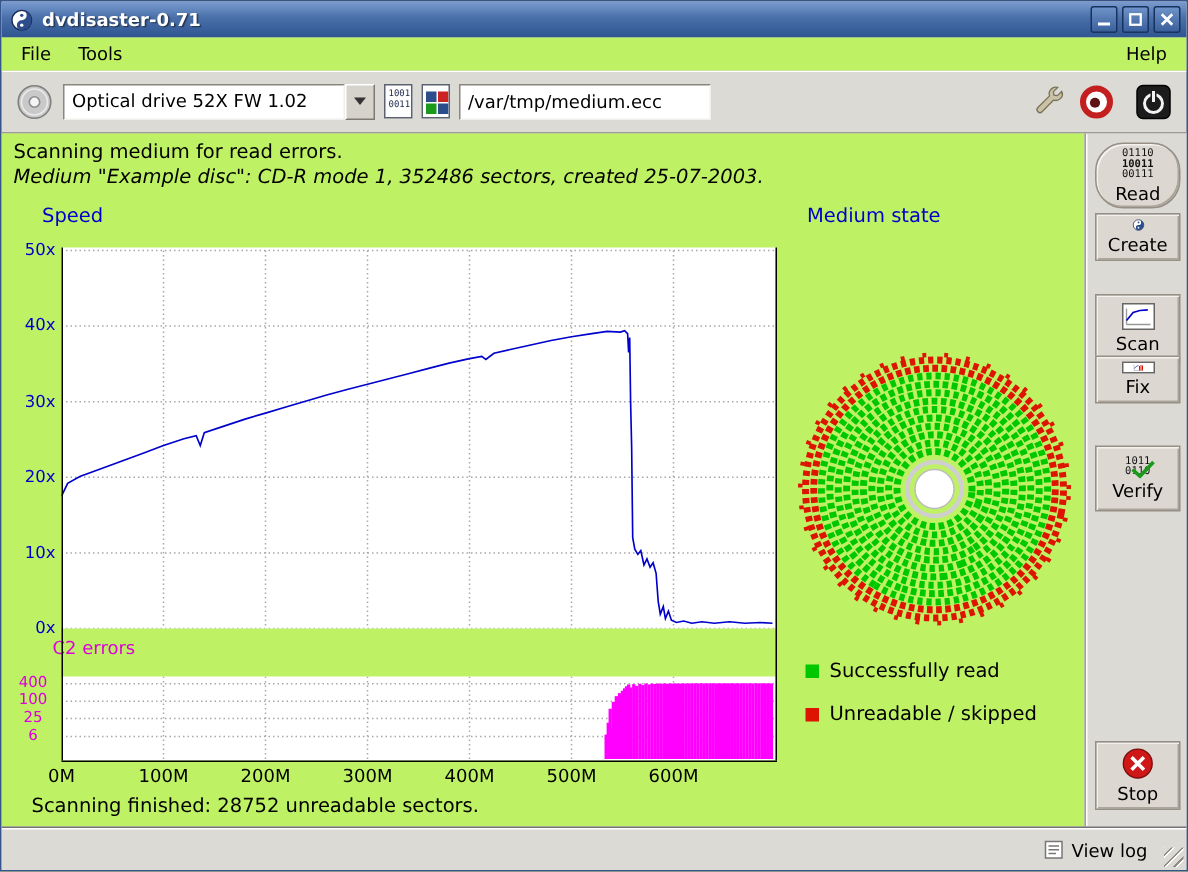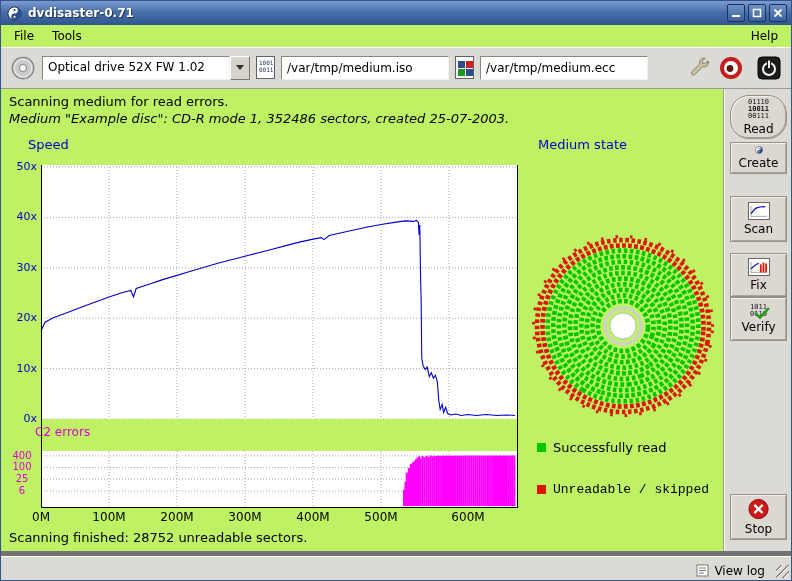--- a/index.html
+++ b/index.html
@@ -88,21 +88,21 @@
     display:flex; flex-direction:column; align-items:center; justify-content:center;
     gap:2px; cursor:pointer; padding:3px 0;
   }
   .side-label{ font-size:12px; }
   .bin-icon{ font-family:"DejaVu Sans Mono",monospace; font-size:7px; line-height:7px; color:#111; text-align:center; }
   .bin-icon .bold{ font-weight:bold; }
   .mini-card{ width:22px; height:18px; background:#fff; border:1px solid #666; }
   
   .statusbar{
     position:absolute; top:550px; left:0; width:100%; height:29px;
-    background:#dcdad5; border-top:5px solid #737373; box-shadow:inset 0 1px 0 #fff;
+    background:#dcdad5; border-top:1px solid #737373; box-shadow:inset 0 1px 0 #fff;
   }
   .viewlog{
     position:absolute; right:22px; top:5px; height:19px;
     display:flex; align-items:center; gap:5px; font-size:12px; padding:0 4px; cursor:pointer;
   }
   .grip{
     position:absolute; right:2px; bottom:2px; width:13px; height:13px;
     background:repeating-linear-gradient(-45deg, transparent 0 3px, #fff 3px 4px, #918d85 4px 5px);
   }
   svg{ display:block; }
@@ -153,21 +153,20 @@
     <div class="combo">
       <span class="combo-text">Optical drive 52X FW 1.02</span>
       <span class="combo-arrow">
           <i class="tri"></i>
         </span>
     </div>
     <div class="file-icon">
       <div class="bin-small">10011</div>
       <div class="bin-small">00111</div>
     </div>
-    <input class="entry" value="/var/tmp/medium.iso" style="">
     <div class="file-icon">
       <div class="ecc-grid">
         <i style="background:#2b4d8c"></i>
           <i style="background:#c22"></i>
           <i style="background:#1a9a1a"></i>
           <i style="background:#2b4d8c"></i>
       </div>
     </div>
     <input class="entry" value="/var/tmp/medium.ecc" style="">
     <div class="tb-spacer"></div>
@@ -310,21 +309,21 @@
         <span class="ytick-sub" style="position: absolute; top: 384.066px; color: rgb(221, 0, 221);">25</span>
         <span class="ytick-sub" style="position: absolute; top: 396.008px; color: rgb(221, 0, 221);">6</span>
       </div>
     <div>
         <span class="xtick" style="position: absolute; top: 421px; left: 15px;">0M</span>
         <span class="xtick" style="position: absolute; top: 421px; left: 83px;">100M</span>
         <span class="xtick" style="position: absolute; top: 421px; left: 151px;">200M</span>
         <span class="xtick" style="position: absolute; top: 421px; left: 219px;">300M</span>
         <span class="xtick" style="position: absolute; top: 421px; left: 287px;">400M</span>
         <span class="xtick" style="position: absolute; top: 421px; left: 355px;">500M</span>
-        <span class="xtick" style="position: absolute; top: 421px; left: 442px;">600M</span>
+        <span class="xtick" style="position: absolute; top: 421px; left: 423px;">600M</span>
       </div>
 
     <svg style="position:absolute; left:530px; top:145px;" width="184" height="184">
         <circle cx="92" cy="92" r="25" fill="none" stroke="#00c800" stroke-width="4.6" stroke-dasharray="3.8 2.3" transform="rotate(5 92 92)"></circle>
         <circle cx="92" cy="92" r="30.6" fill="none" stroke="#00c800" stroke-width="4.6" stroke-dasharray="3.5 2.6" transform="rotate(18 92 92)"></circle>
         <circle cx="92" cy="92" r="36.2" fill="none" stroke="#00c800" stroke-width="4.6" stroke-dasharray="3.8 2.3" transform="rotate(31 92 92)"></circle>
         <circle cx="92" cy="92" r="41.8" fill="none" stroke="#00c800" stroke-width="4.6" stroke-dasharray="3.5 2.6" transform="rotate(44 92 92)"></circle>
         <circle cx="92" cy="92" r="47.4" fill="none" stroke="#00c800" stroke-width="4.6" stroke-dasharray="3.8 2.3" transform="rotate(57 92 92)"></circle>
         <circle cx="92" cy="92" r="53" fill="none" stroke="#00c800" stroke-width="4.6" stroke-dasharray="3.5 2.6" transform="rotate(70 92 92)"></circle>
         <circle cx="92" cy="92" r="58.599999999999994" fill="none" stroke="#00c800" stroke-width="4.6" stroke-dasharray="3.8 2.3" transform="rotate(83 92 92)"></circle>
@@ -335,26 +334,26 @@
         <circle cx="92" cy="92" r="86" fill="none" stroke="#dd1400" stroke-width="4.6" stroke-dasharray="3.5 2.6" transform="rotate(11 92 92)"></circle>
         <circle cx="92" cy="92" r="89.5" fill="none" stroke="#dd1400" stroke-width="3" stroke-dasharray="2.6 12" transform="rotate(3 92 92)"></circle>
         <circle cx="92" cy="92" r="18" fill="none" stroke="#cfcfcf" stroke-width="3"></circle>
         <circle cx="92" cy="92" r="13" fill="#fff" stroke="#bdbdbd" stroke-width="1"></circle>
       </svg>
 
     <div class="legend-item" style="top:351px;">
       <span class="swatch" style="background: rgb(0, 200, 0);"></span>
       <span>Successfully read</span>
     </div>
-    <div class="legend-item" style="top:393px;font-family:Liberation Mono, monospace;">
+    <div class="legend-item" style="top:380px;">
       <span class="swatch" style="background: rgb(221, 20, 0);"></span>
       <span>Unreadable / skipped</span>
     </div>
 
-    <div class="txt13" style="top:441px; left:8px;">Scanning finished: 28752 unreadable sectors.</div>
+    <div class="txt13" style="top:441px; left:20px;">Scanning finished: 28752 unreadable sectors.</div>
   </div>
 
   <div class="sidebar">
     <div class="side-btn" style="top:6px; height:44px;border-radius:19px;">
       <div class="bin-icon">
         <div>01110</div>
         <div class="bold">10011</div>
         <div>00111</div>
       </div>
       <div class="side-label">Read</div>
@@ -372,21 +371,21 @@
 
     <div class="side-btn" style="top:107px; height:46px;">
       <svg class="mini-card" width="22" height="18" viewBox="0 0 22 18">
         <polyline points="2,15 2,3" stroke="#999" fill="none"></polyline>
         <polyline points="2,15 20,15" stroke="#999" fill="none"></polyline>
         <polyline points="2,12 7,6 12,4.5 18,4" stroke="#0000cc" fill="none" stroke-width="1.3"></polyline>
       </svg>
       <div class="side-label">Scan</div>
     </div>
 
-    <div class="side-btn" style="top:164px; height:44px;">
+    <div class="side-btn" style="top:148px; height:32px;">
       <svg class="mini-card" width="22" height="18" viewBox="0 0 22 18">
         <polyline points="2,15 2,3" stroke="#999" fill="none"></polyline>
         <polyline points="2,15 20,15" stroke="#999" fill="none"></polyline>
         <rect x="12" y="6" width="2" height="9" fill="#dd1400"></rect>
         <rect x="15" y="4" width="2" height="11" fill="#dd1400"></rect>
         <rect x="18" y="5" width="2" height="10" fill="#dd1400"></rect>
         <polyline points="2,11 8,6 11,5" stroke="#0000cc" fill="none" stroke-width="1.2"></polyline>
       </svg>
       <div class="side-label">Fix</div>
     </div>

